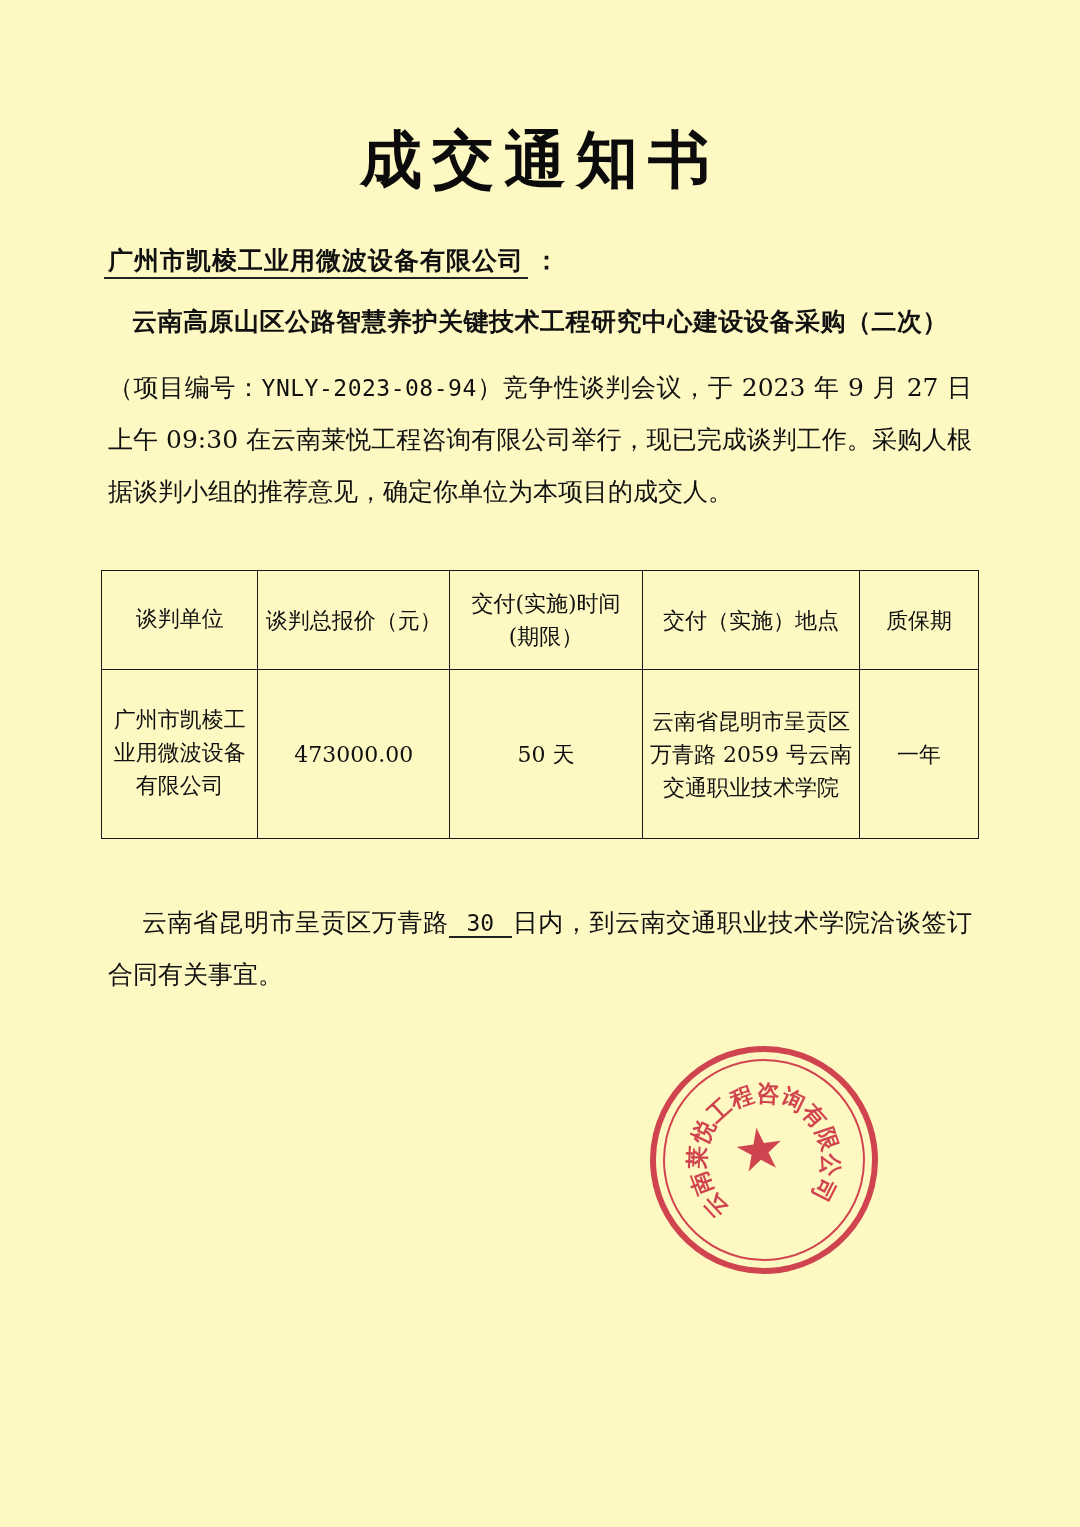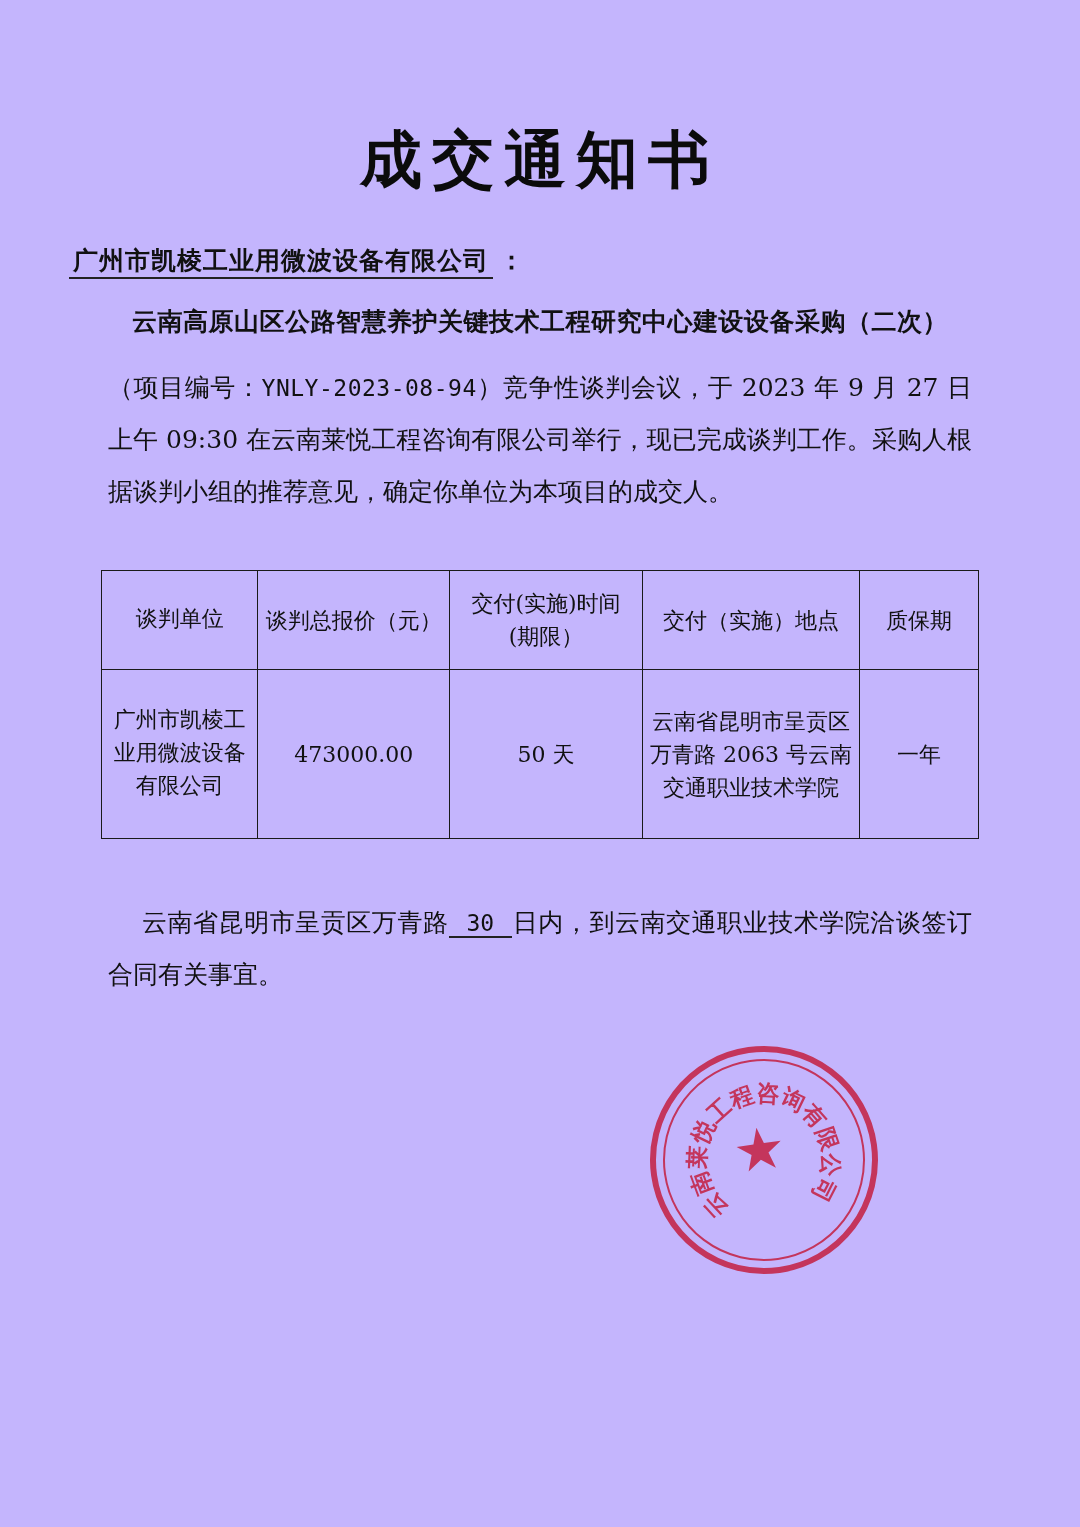--- a/index.html
+++ b/index.html
@@ -11,34 +11,34 @@
     width: 1080px;
     height: 1527px;
     font-family: "DejaVu Serif", "Liberation Serif", serif;
     color: #111111;
     position: relative;
     overflow: hidden;
   }
   .page {
     position: absolute;
     inset: 0;
-    background: #c4b5fd;
+    background: #fef9c3;
   }
   .doc-title {
     text-align: center;
     font-family: "DejaVu Serif", "Liberation Serif", serif;
     font-weight: bold;
     font-size: 62px;
     letter-spacing: 10px;
     margin-top: 118px;
     color: #0b0b0b;
   }
   .addressee {
     margin-top: 42px;
-    padding-left: 69px;
+    padding-left: 104px;
     font-size: 25px;
     font-weight: bold;
     letter-spacing: 1px;
   }
   .addressee .name {
     border-bottom: 2px solid #222;
     padding: 0 4px 2px 4px;
   }
   .addressee .colon {
     margin-left: 6px;
@@ -206,21 +206,21 @@
         <td class="col3">交付(实施)时间(期限）</td>
         <td class="col4">交付（实施）地点</td>
         <td class="col5">质保期</td>
       </tr>
     </thead>
     <tbody>
       <tr>
         <td class="col1">广州市凯棱工业用微波设备有限公司</td>
         <td class="col2">473000.00</td>
         <td class="col3">50 天</td>
-        <td class="col4">云南省昆明市呈贡区万青路 2063 号云南交通职业技术学院</td>
+        <td class="col4">云南省昆明市呈贡区万青路 2059 号云南交通职业技术学院</td>
         <td class="col5">一年</td>
       </tr>
     </tbody>
   </table>
 
   <div class="closing">
     &nbsp;&nbsp;&nbsp;&nbsp;<span>云南省昆明市呈贡区万青路</span><span class="blank-fill">30</span><span>日内，到云南交通职业技术学院洽谈签订合同有关事宜。</span>
   </div>
 
 

